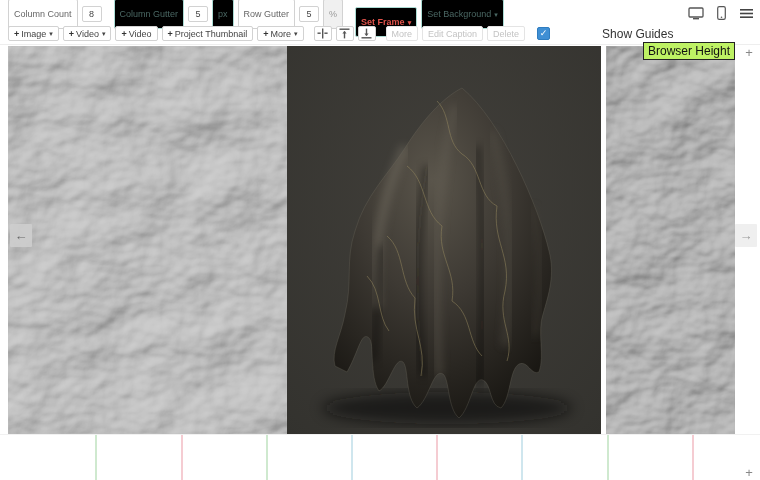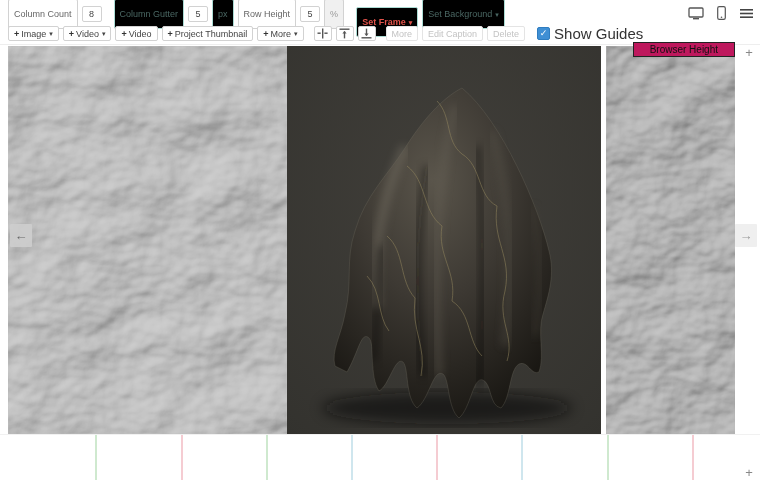--- a/index.html
+++ b/index.html
@@ -26,54 +26,54 @@
   .btn2{display:inline-flex;align-items:center;height:15px;padding:0 5px;border:1px solid #d2d2d2;background:#fff;
         font-size:9px;color:#444;border-radius:2px;white-space:nowrap;box-sizing:border-box;}
   .btn2 .plus{font-weight:bold;font-size:9px;margin-right:2px;color:#333;}
   .btn2.disabled{color:#c3c3c3;border-color:#e4e4e4;}
   .iconbtn{width:18px;height:15px;border:1px solid #d2d2d2;border-radius:2px;background:#fff;
            display:inline-flex;align-items:center;justify-content:center;box-sizing:border-box;}
   .ml{margin-left:6px;}
   .cbwrap{display:inline-flex;align-items:center;gap:4px;margin-left:8px;}
   .cb{width:11px;height:11px;background:#3f8fd4;border:1px solid #2f7dc0;border-radius:2px;color:#fff;
       font-size:9px;line-height:11px;display:flex;align-items:center;justify-content:center;}
-  .cblabel{font-size:15px;color:#333;}
+  .cblabel{font-size:12px;color:#333;margin-left:48px;}
   
   .canvas-sep{position:absolute;left:0;top:44px;width:760px;height:1px;background:#eeeeee;}
   .img-panel{position:absolute;top:46px;height:388px;overflow:hidden;}
   .img-left{left:8px;width:279px;}
   .img-center{left:287px;width:314px;background:#3a3935;}
   .img-right{left:606px;width:129px;}
   .img-panel svg{display:block;width:100%;height:100%;}
   .nav-arrow{position:absolute;top:224px;width:22px;height:23px;display:flex;align-items:center;justify-content:center;
              font-size:13px;border-radius:1px;z-index:20;cursor:pointer;}
   .nav-left{left:10px;background:rgba(205,205,205,0.92);color:#666;}
   .nav-right{left:735px;background:#efefef;color:#9a9a9a;}
-  .bh-badge{position:absolute;top:42px;right:25px;background:#be185d;border:1px solid #222;color:#111;
-            font-size:10px;padding:1px 16px;z-index:25;white-space:nowrap;}
+  .bh-badge{position:absolute;top:42px;right:25px;background:#bef264;border:1px solid #222;color:#111;
+            font-size:12px;padding:1px 4px;z-index:25;white-space:nowrap;}
   .plusbtn{position:absolute;right:3px;width:16px;height:16px;display:flex;align-items:center;justify-content:center;
            font-size:13px;color:#888;z-index:25;cursor:pointer;}
   .plus-top{top:44px;}
   .plus-bottom{top:464px;}
   
   .guides-area{position:absolute;left:0;top:434px;width:760px;height:46px;background:#fff;border-top:1px solid #f1f1f1;}
   .guide{position:absolute;top:0;bottom:0;width:2px;}
   svg{shape-rendering:auto;}
 </style>
 </head>
 <body>
 
 <div class="toolbar1">
   <span class="box">Column Count</span>
   <input class="valinput" value="8" style="">
   <span class="gap"></span>
   <span class="box teal">Column Gutter</span>
   <input class="valinput" value="5" style="">
   <span class="box teal">px</span>
-  <span class="box">Row Height</span>
+  <span class="box">Row Gutter</span>
   <input class="valinput" value="5" style="">
   <span class="box unit-gray">%</span>
   <span class="gap"></span>
   <span class="box teal red">
     <span>Set Frame</span>
     <span class="chev">▾</span>
   </span>
   <span class="box teal">
     <span>Set Background</span>
     <span class="chev">▾</span>

